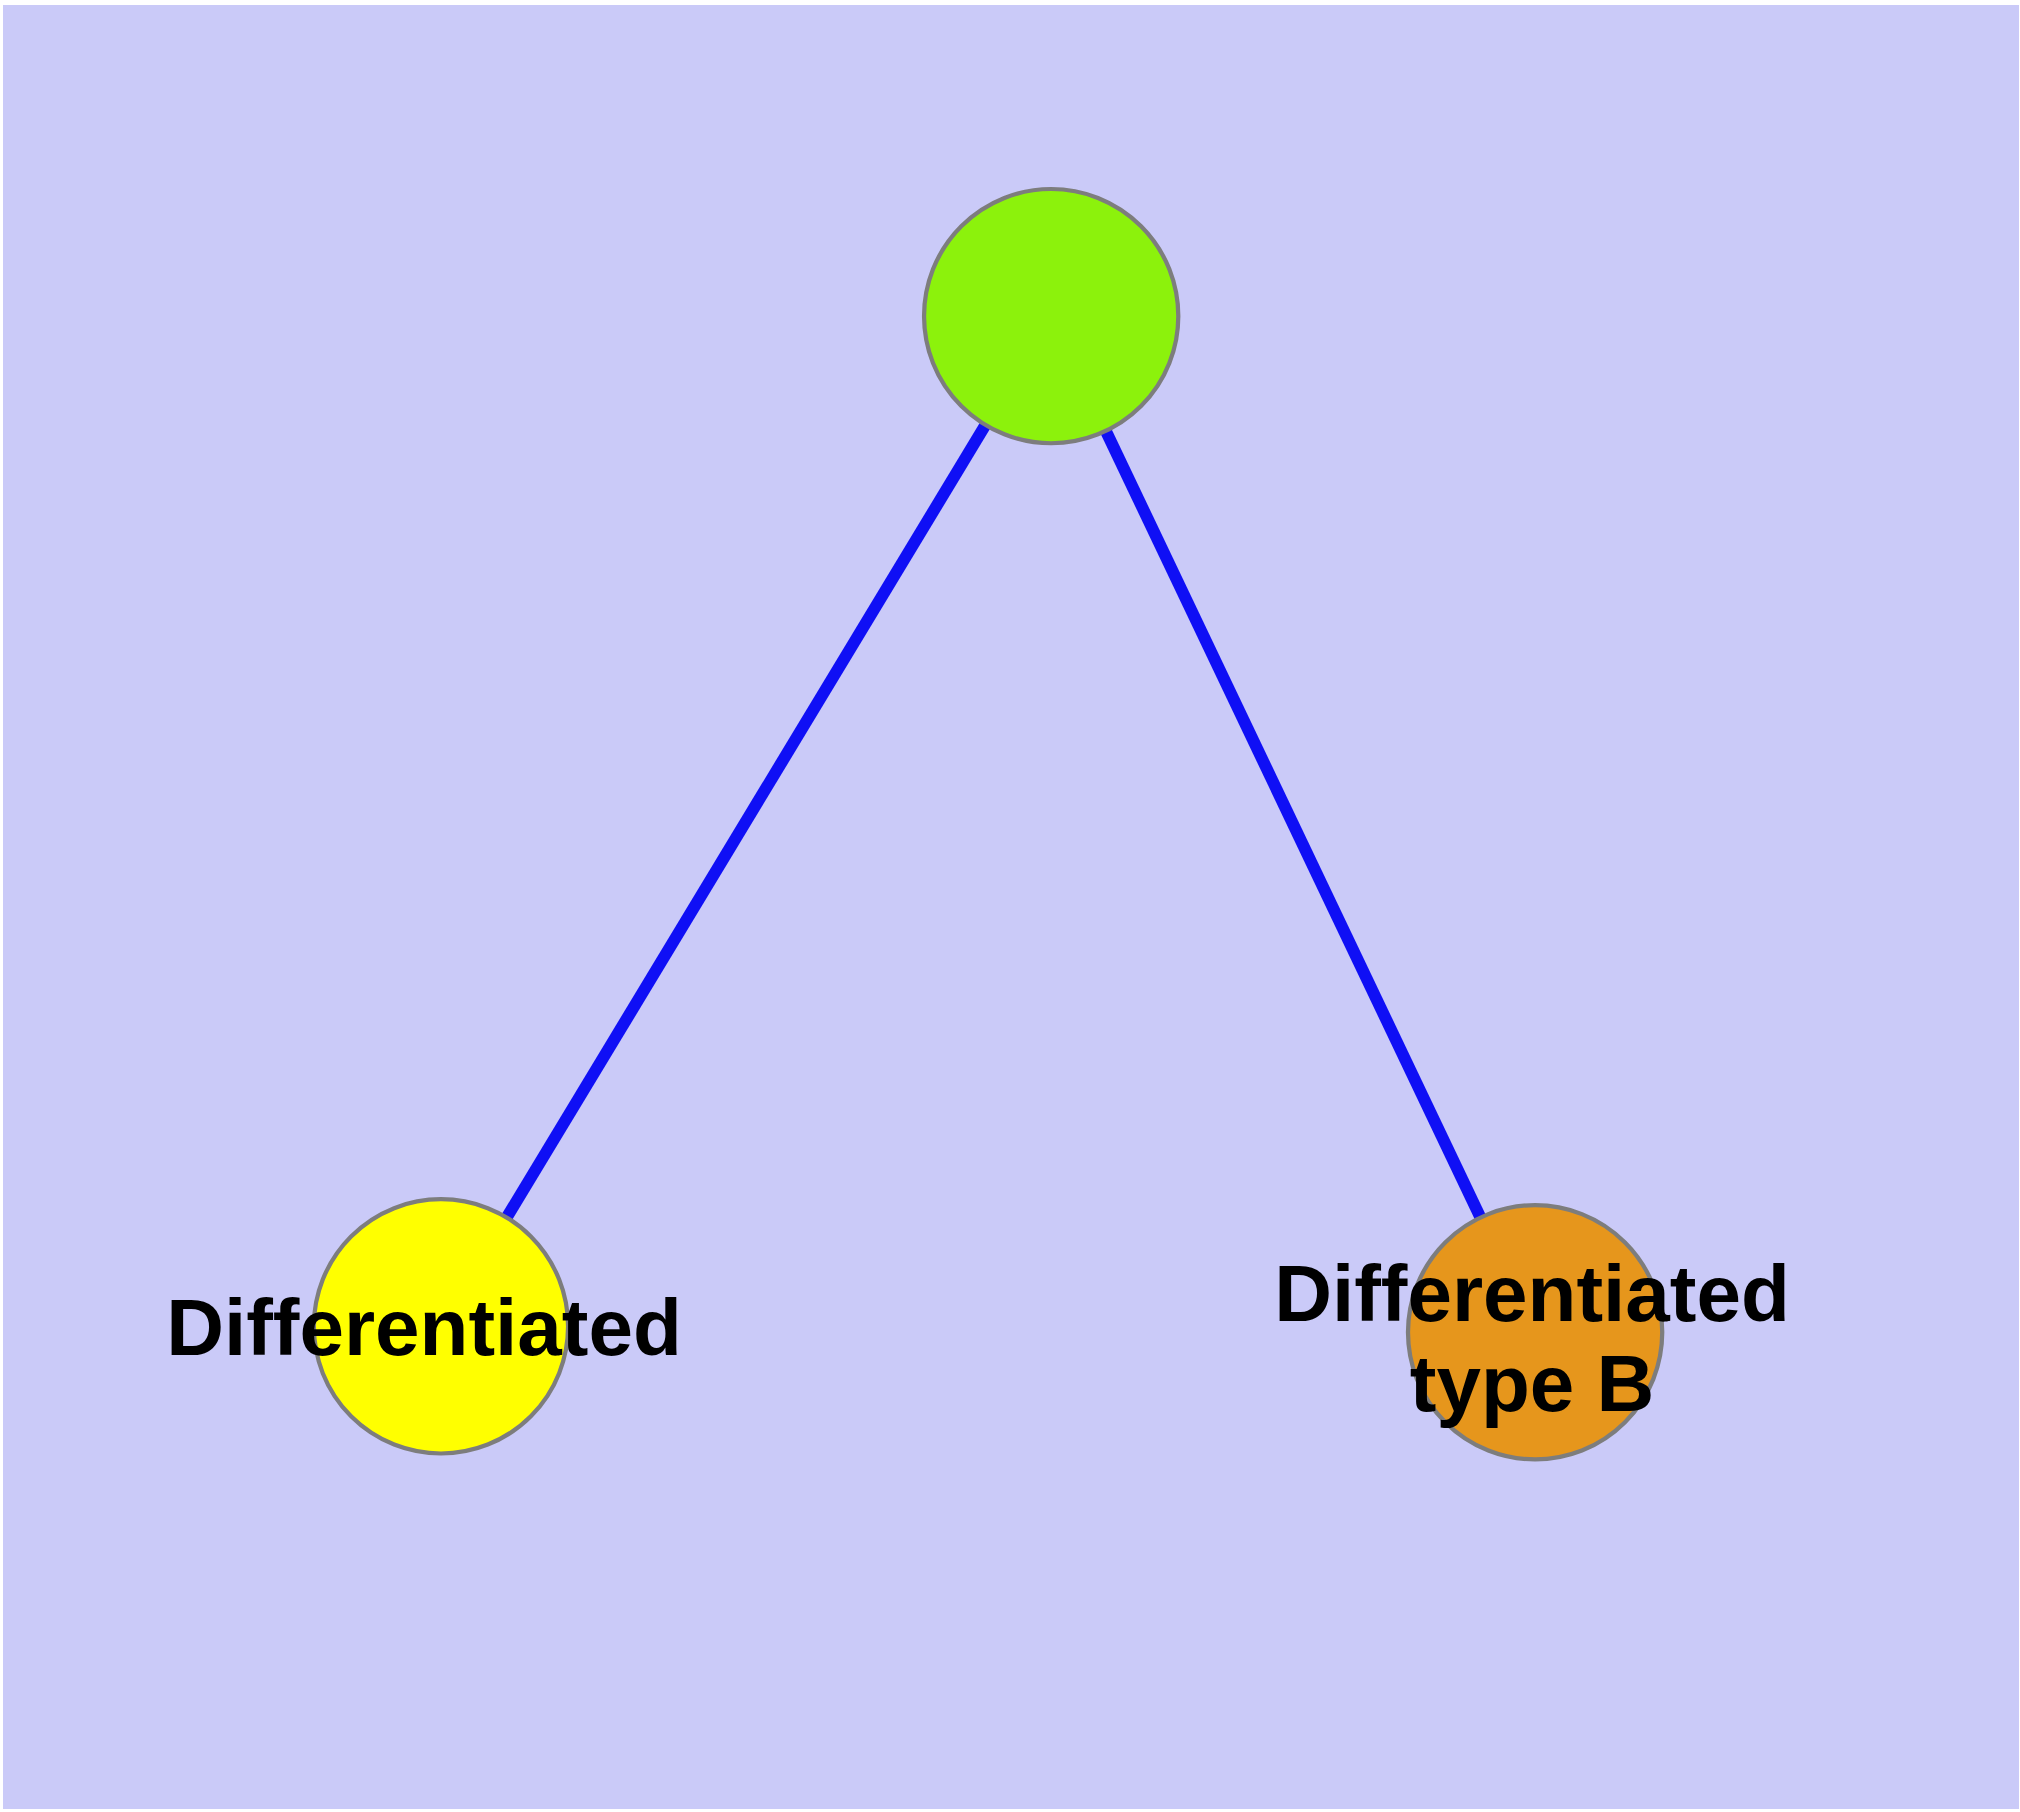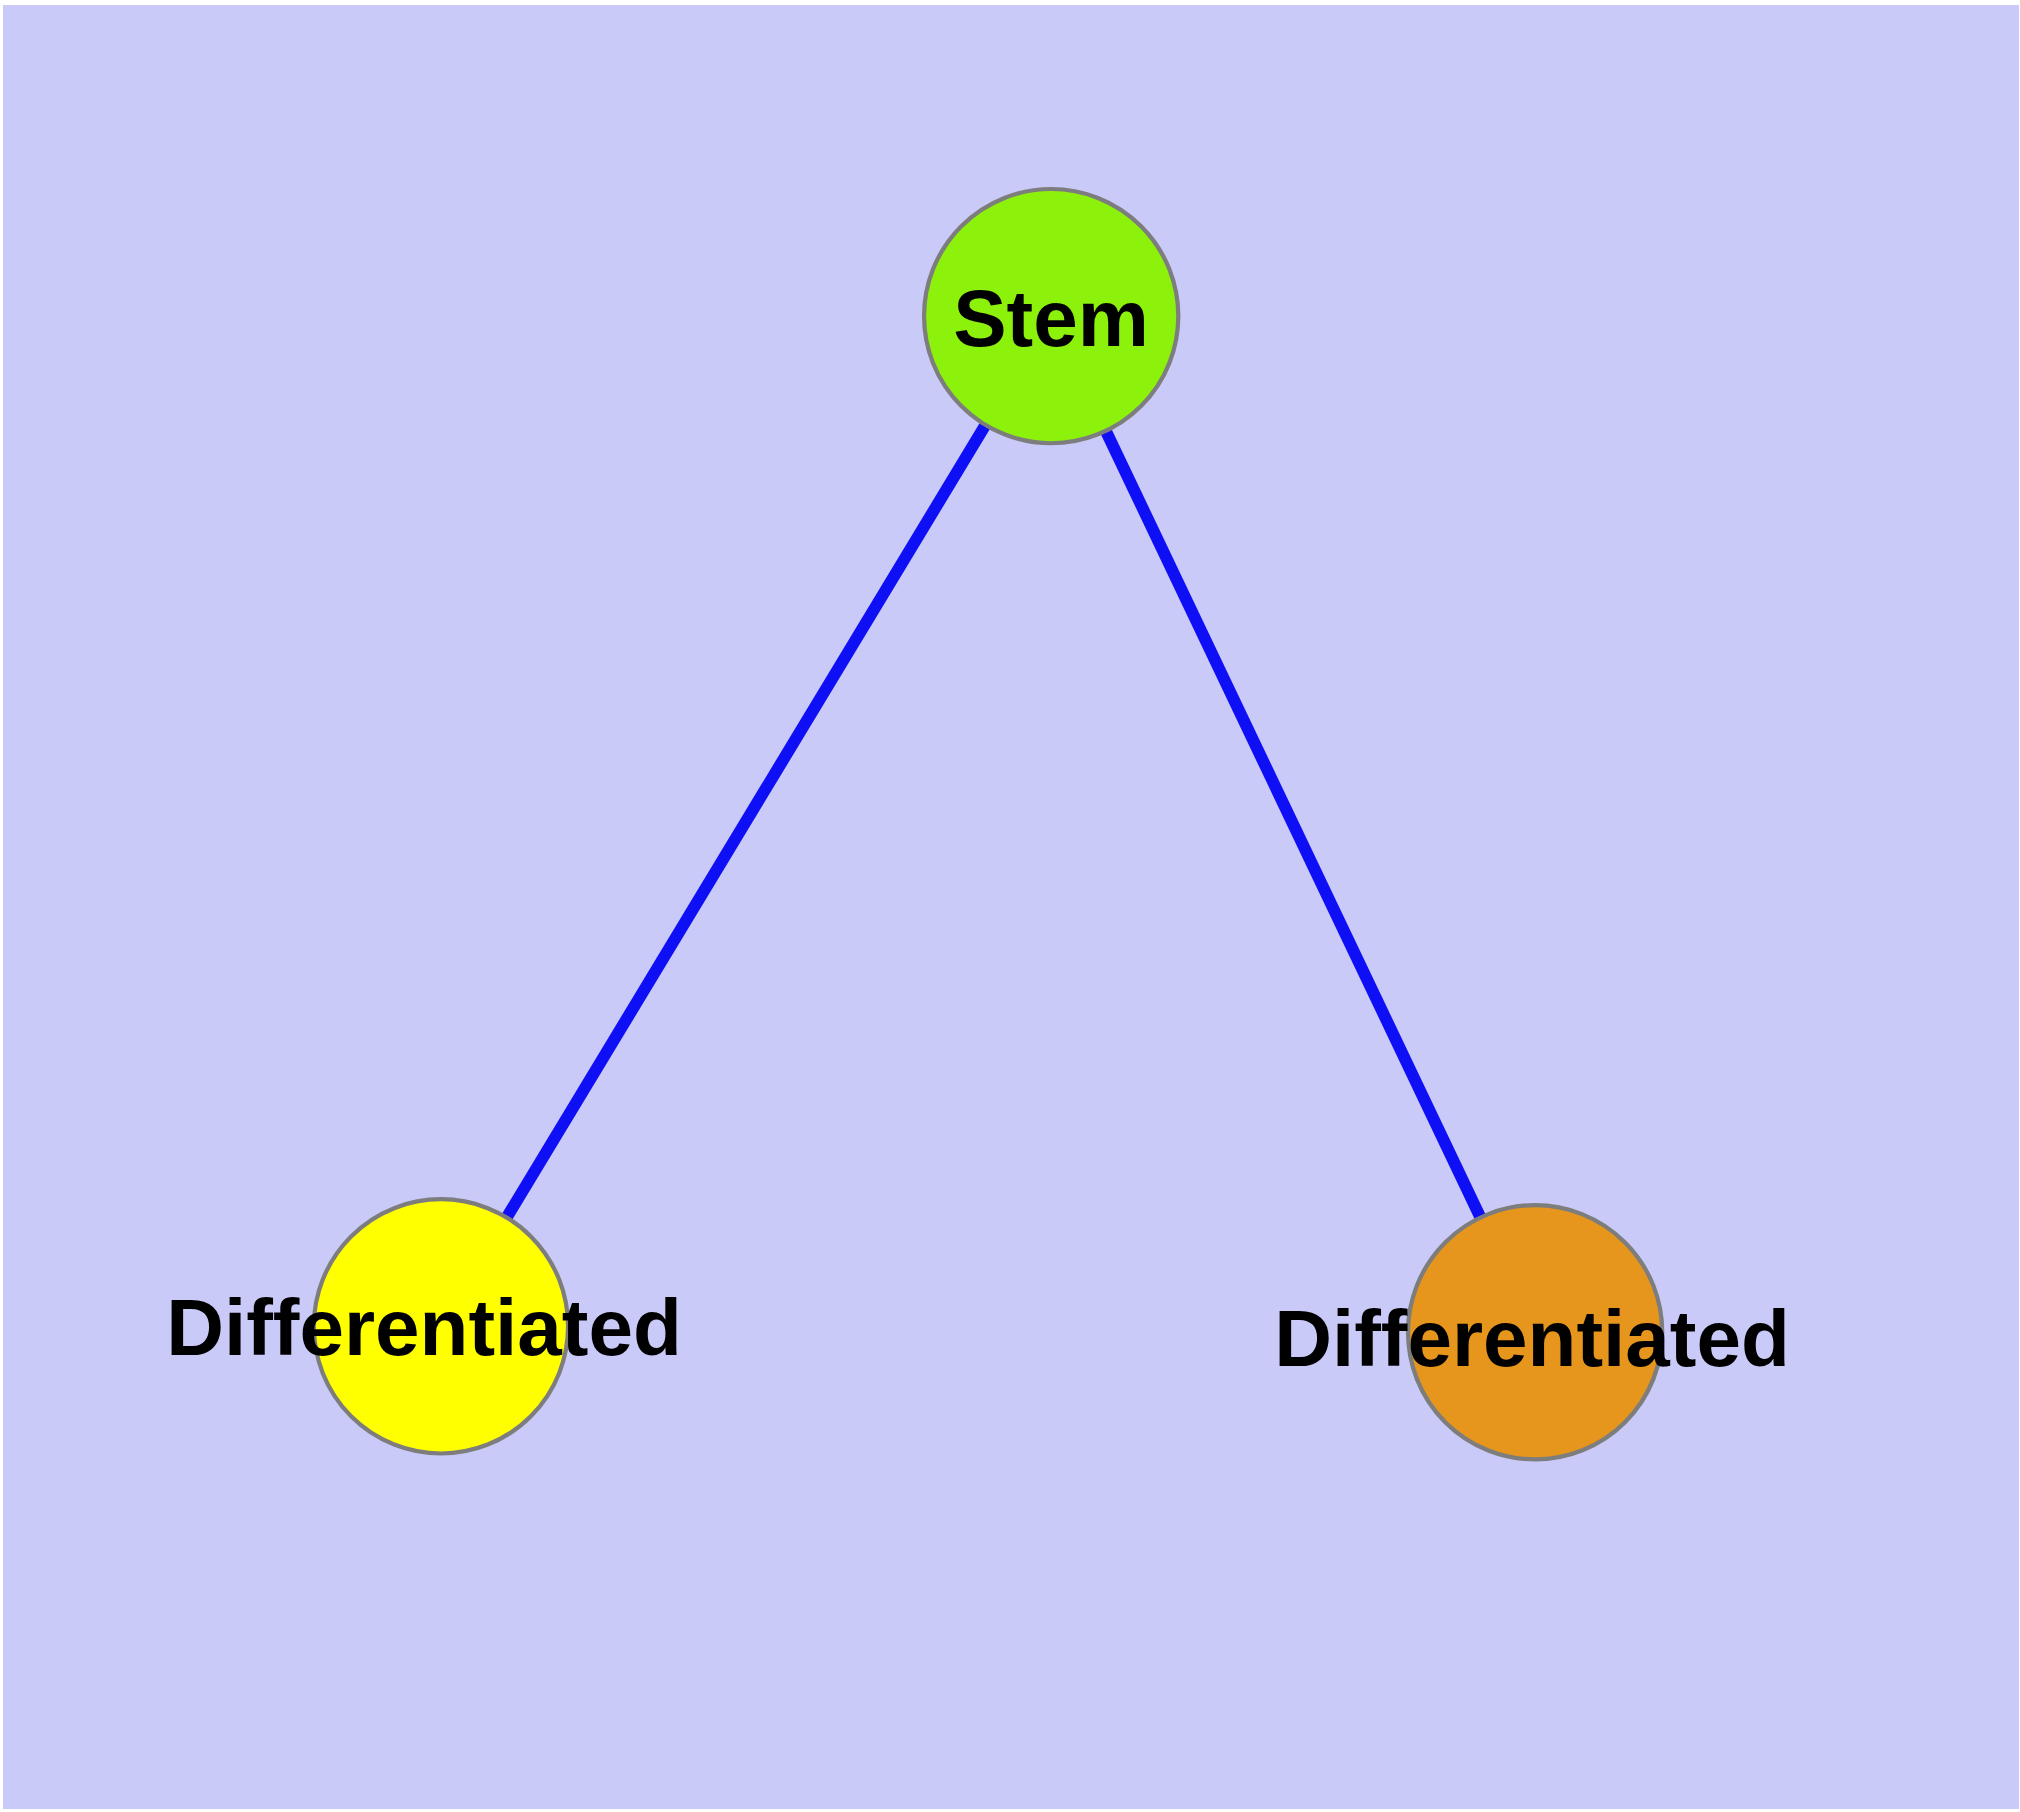--- a/index.html
+++ b/index.html
@@ -67,26 +67,23 @@
 
   <svg class="graph" viewBox="0 0 2384 2138">
     <line x1="1240" y1="373" x2="520" y2="1565"></line>
     <line x1="1240" y1="373" x2="1811" y2="1572"></line>
 
     <circle cx="1240" cy="373" r="150" fill="#8CF20C"></circle>
     <circle cx="520" cy="1565" r="150" fill="#FFFF00"></circle>
     <circle cx="1811" cy="1572" r="150" fill="#E6961C"></circle>
   </svg>
 
-  <div class="node-label" id="label-stem">
-    <div>Stem</div>
-    <div></div>
-  </div>
 
   <div class="node-label" id="label-type-a">
     <div>Differentiated</div>
   </div>
 
   <div class="node-label" id="label-type-b">
     <div>Differentiated</div>
+    <div>type B</div>
   </div>
 </div>
 
 
 </body></html>

